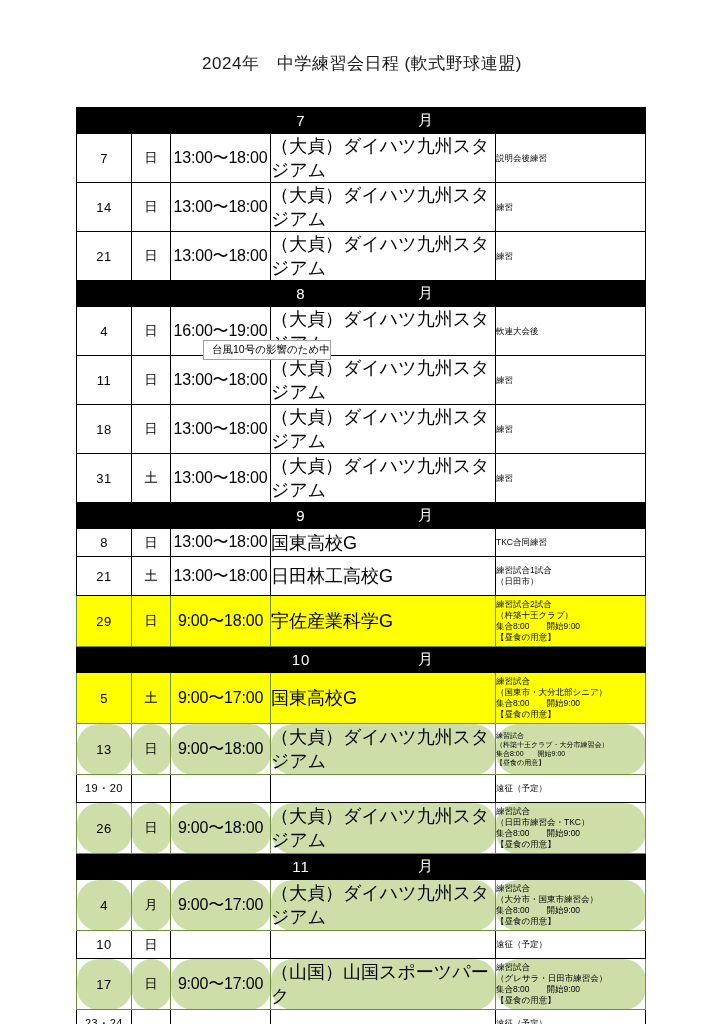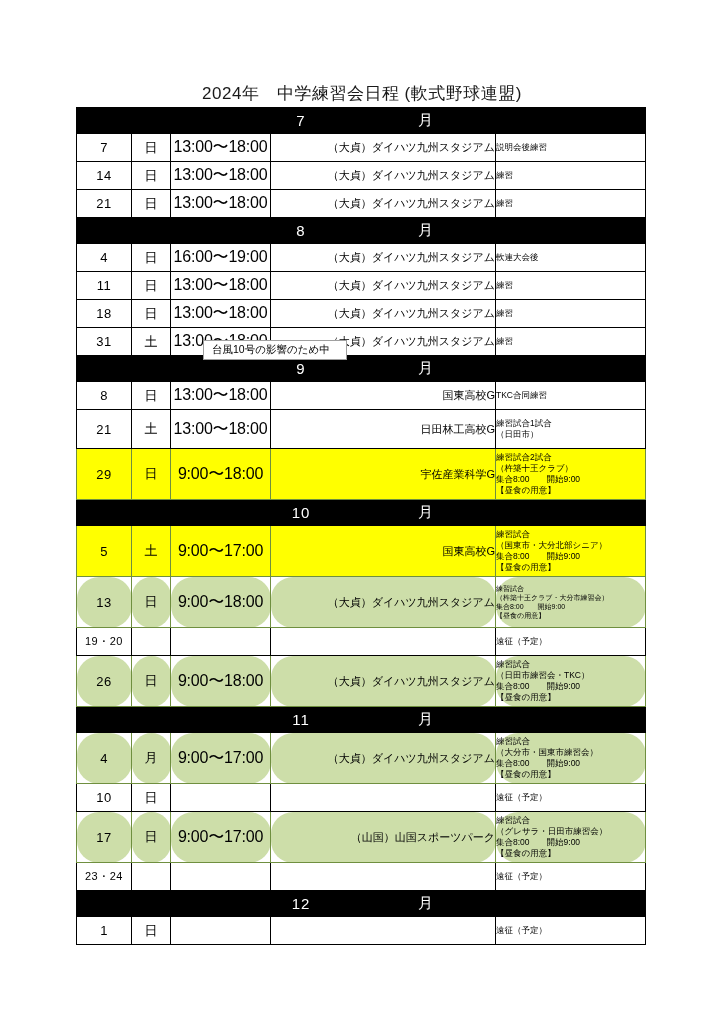--- a/index.html
+++ b/index.html
@@ -21,21 +21,21 @@
     position: relative;
     width: 724px;
     height: 1024px;
     box-sizing: border-box;
   }
 
   
   .doc-title {
     position: absolute;
     left: 0;
-    top: 82px;
+    top: 52px;
     width: 724px;
     text-align: center;
     font-size: 17px;
     letter-spacing: 0.5px;
     white-space: pre;
     color: #1a1a1a;
   }
 
   
   .schedule {
@@ -98,22 +98,22 @@
   .cell-wd {
     text-align: center;
     font-size: 13px;
   }
   .cell-time {
     text-align: center;
     font-size: 16px;
     letter-spacing: -0.2px;
   }
   .cell-venue {
-    text-align: right;
-    font-size: 11px;
+    text-align: left;
+    font-size: 18px;
     padding-left: 6px;
   }
   .cell-note {
     text-align: left;
     font-size: 8.5px;
     line-height: 1.28;
     padding: 2px 0 2px 3px;
     vertical-align: middle;
     white-space: pre-line;
     margin-top: 32px;
@@ -142,21 +142,21 @@
     border-left-color: #000000;
   }
 
   
   .tooltip {
     position: absolute;
     left: 203px;
     top: 340px;
     background: #ffffff;
     border: 1px solid #a0a0a0;
-    padding: 3px 16px 3px 8px;
+    padding: 3px 0 3px 8px;
     font-size: 10.5px;
     line-height: 1.1;
     color: #000000;
     white-space: nowrap;
     z-index: 30;
     box-shadow: 0 0 0 0 rgba(0,0,0,0);
   }
 </style>
 </head>
 <body>

